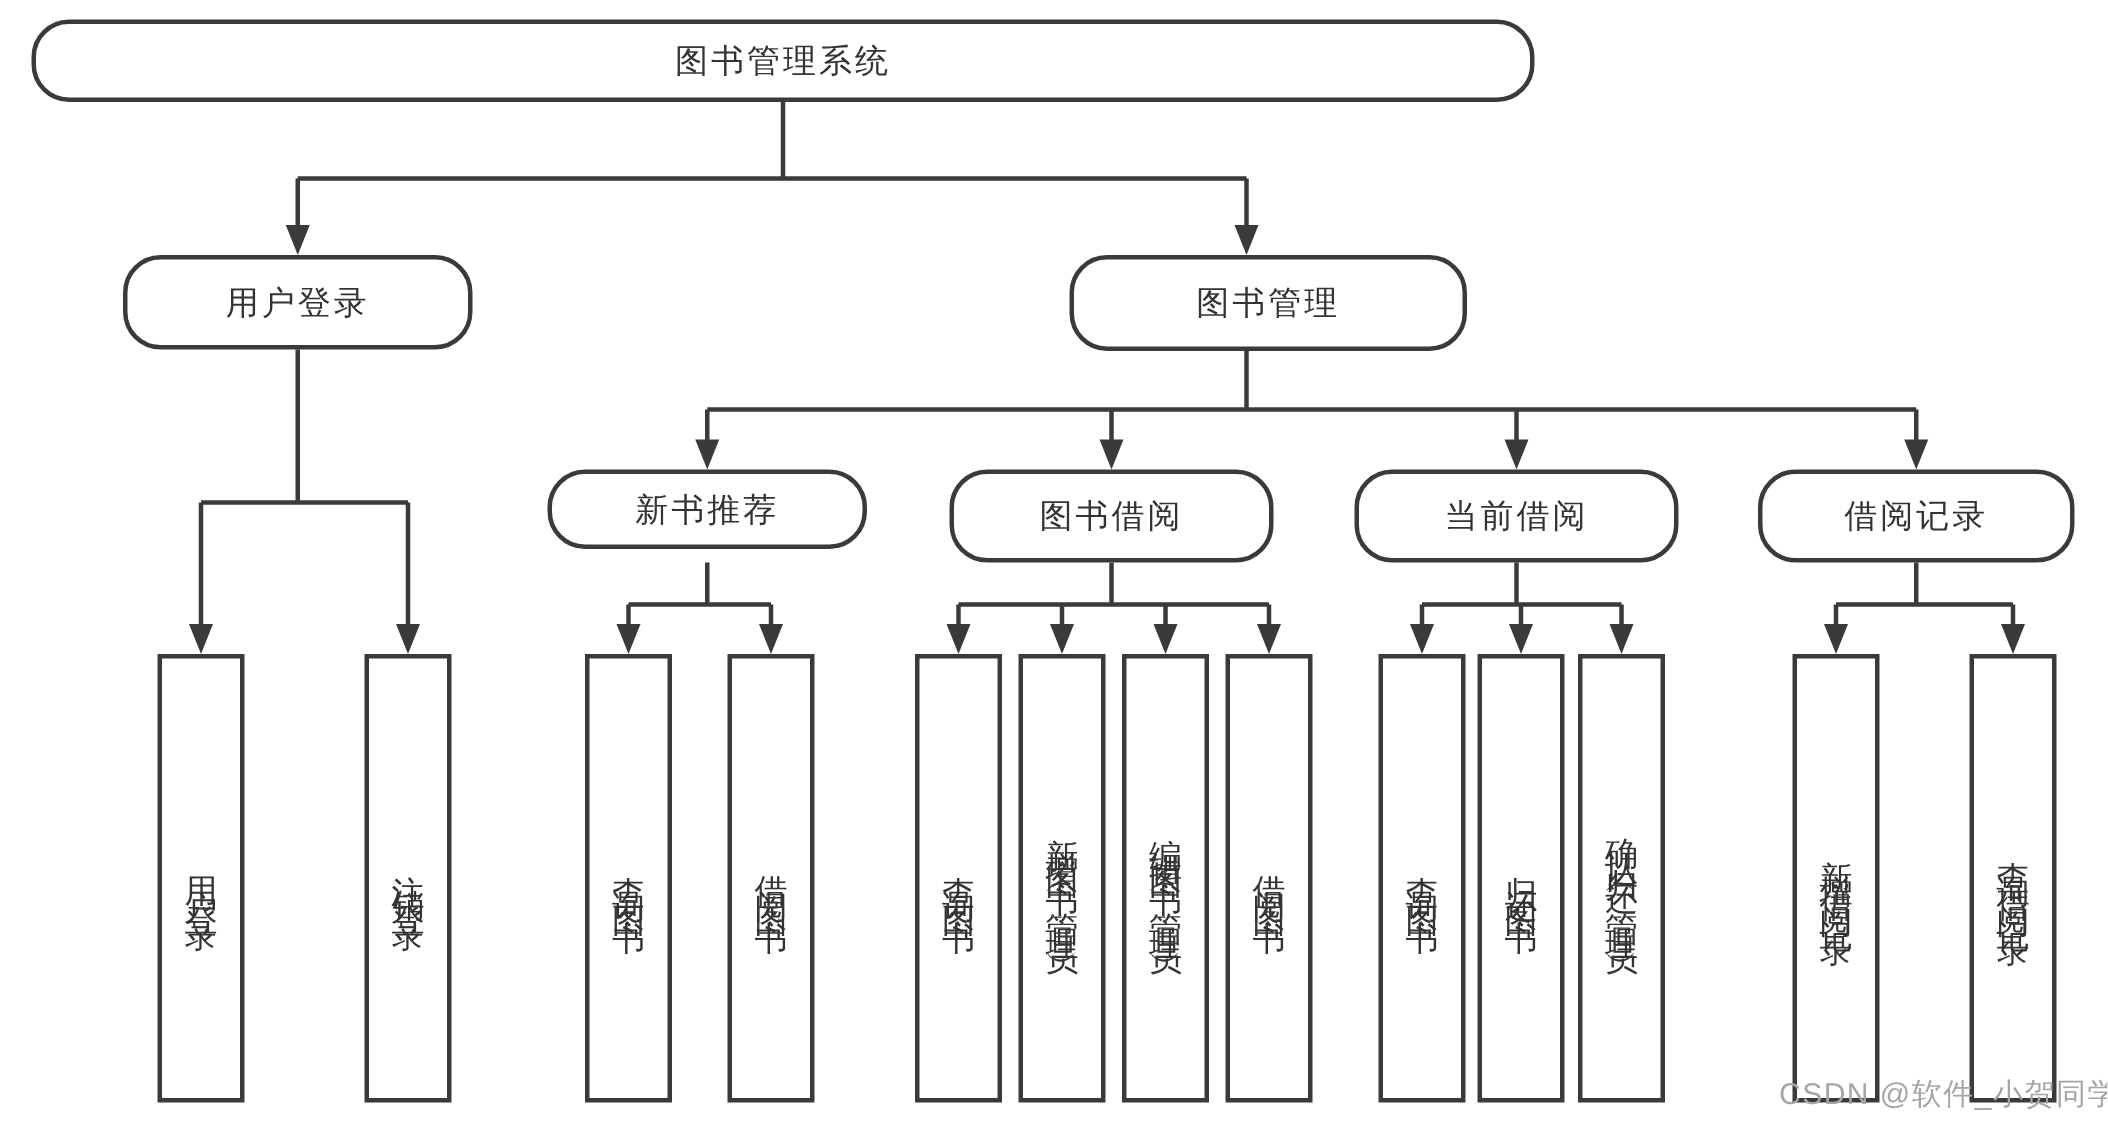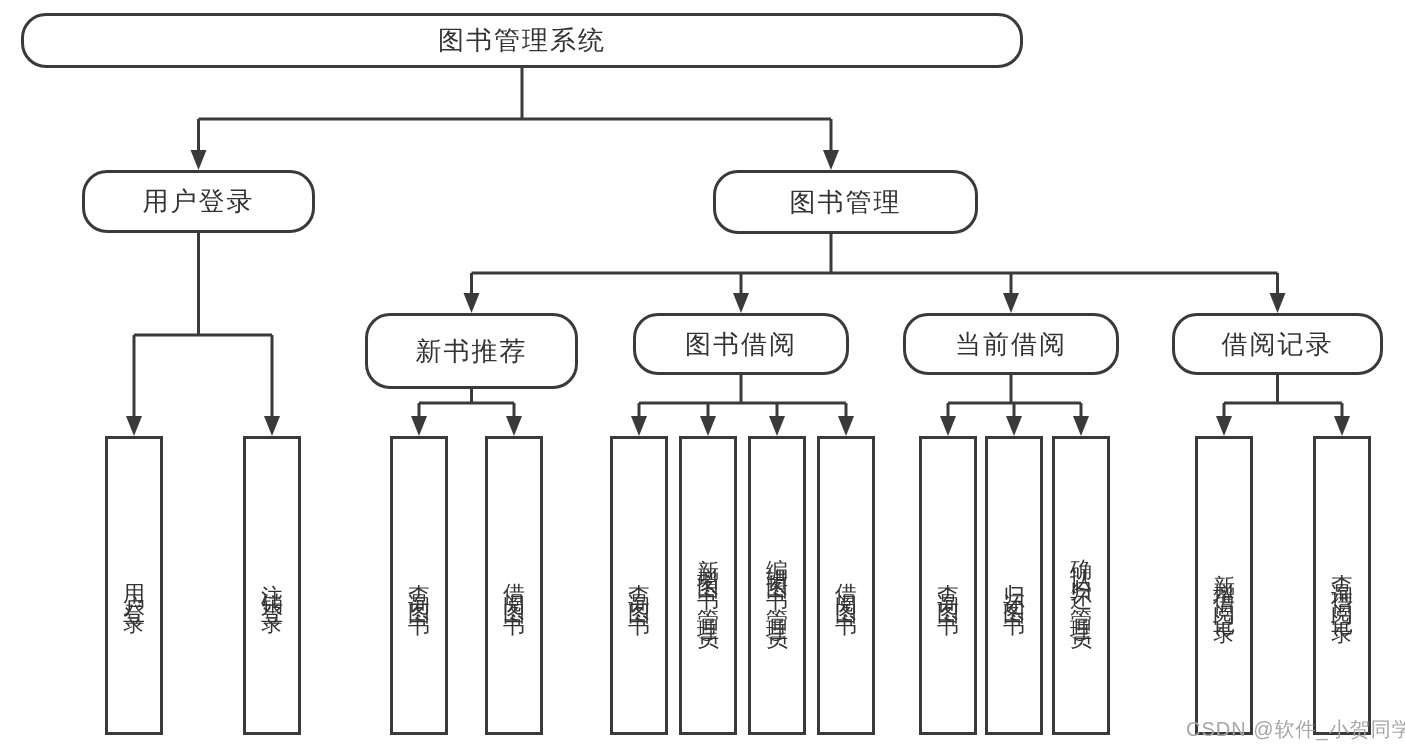--- a/index.html
+++ b/index.html
@@ -24,21 +24,21 @@
     box-sizing:border-box;
     border:3px solid var(--line);
     background:#fff;
     color:var(--text);
     display:flex;
     align-items:center;
     justify-content:center;
     z-index:2;
   }
   .hnode{
-    font-size:26px;
+    font-size:22px;
     letter-spacing:2px;
     white-space:nowrap;
     border-radius:25px;
   }
   .vnode{
     writing-mode:vertical-rl;
     text-orientation:mixed;
     font-size:22px;
     letter-spacing:10px;
     line-height:1;
@@ -93,21 +93,21 @@
     <path class="connector" d="M1277.5 375 V403 M1224 403 H1342 M1224 403 V420 M1342 403 V420"></path>
     <polygon class="arrowhead" points="1216,416 1232,416 1224,436"></polygon>
     <polygon class="arrowhead" points="1334,416 1350,416 1342,436"></polygon>
   </svg>
 
   <div class="node hnode" style="left:21px;top:13px;width:1002px;height:55px;">图书管理系统</div>
 
   <div class="node hnode" style="left:82px;top:170px;width:233px;height:63px;">用户登录</div>
   <div class="node hnode" style="left:713px;top:170px;width:265px;height:64px;">图书管理</div>
 
-  <div class="node hnode" style="left:365px;top:313px;width:213px;height:76px;">新书推荐</div>
+  <div class="node hnode" style="left:365px;top:313px;width:213px;height:53px;">新书推荐</div>
   <div class="node hnode" style="left:633px;top:313px;width:216px;height:62px;">图书借阅</div>
   <div class="node hnode" style="left:903px;top:313px;width:216px;height:62px;">当前借阅</div>
   <div class="node hnode" style="left:1172px;top:313px;width:211px;height:62px;">借阅记录</div>
 
   <div class="node vnode" style="left:105px;top:436px;width:58px;height:299px;">用户登录</div>
   <div class="node vnode" style="left:243px;top:436px;width:58px;height:299px;">注销登录</div>
 
   <div class="node vnode" style="left:390px;top:436px;width:58px;height:299px;">查询图书</div>
   <div class="node vnode" style="left:485px;top:436px;width:58px;height:299px;">借阅图书</div>
 

